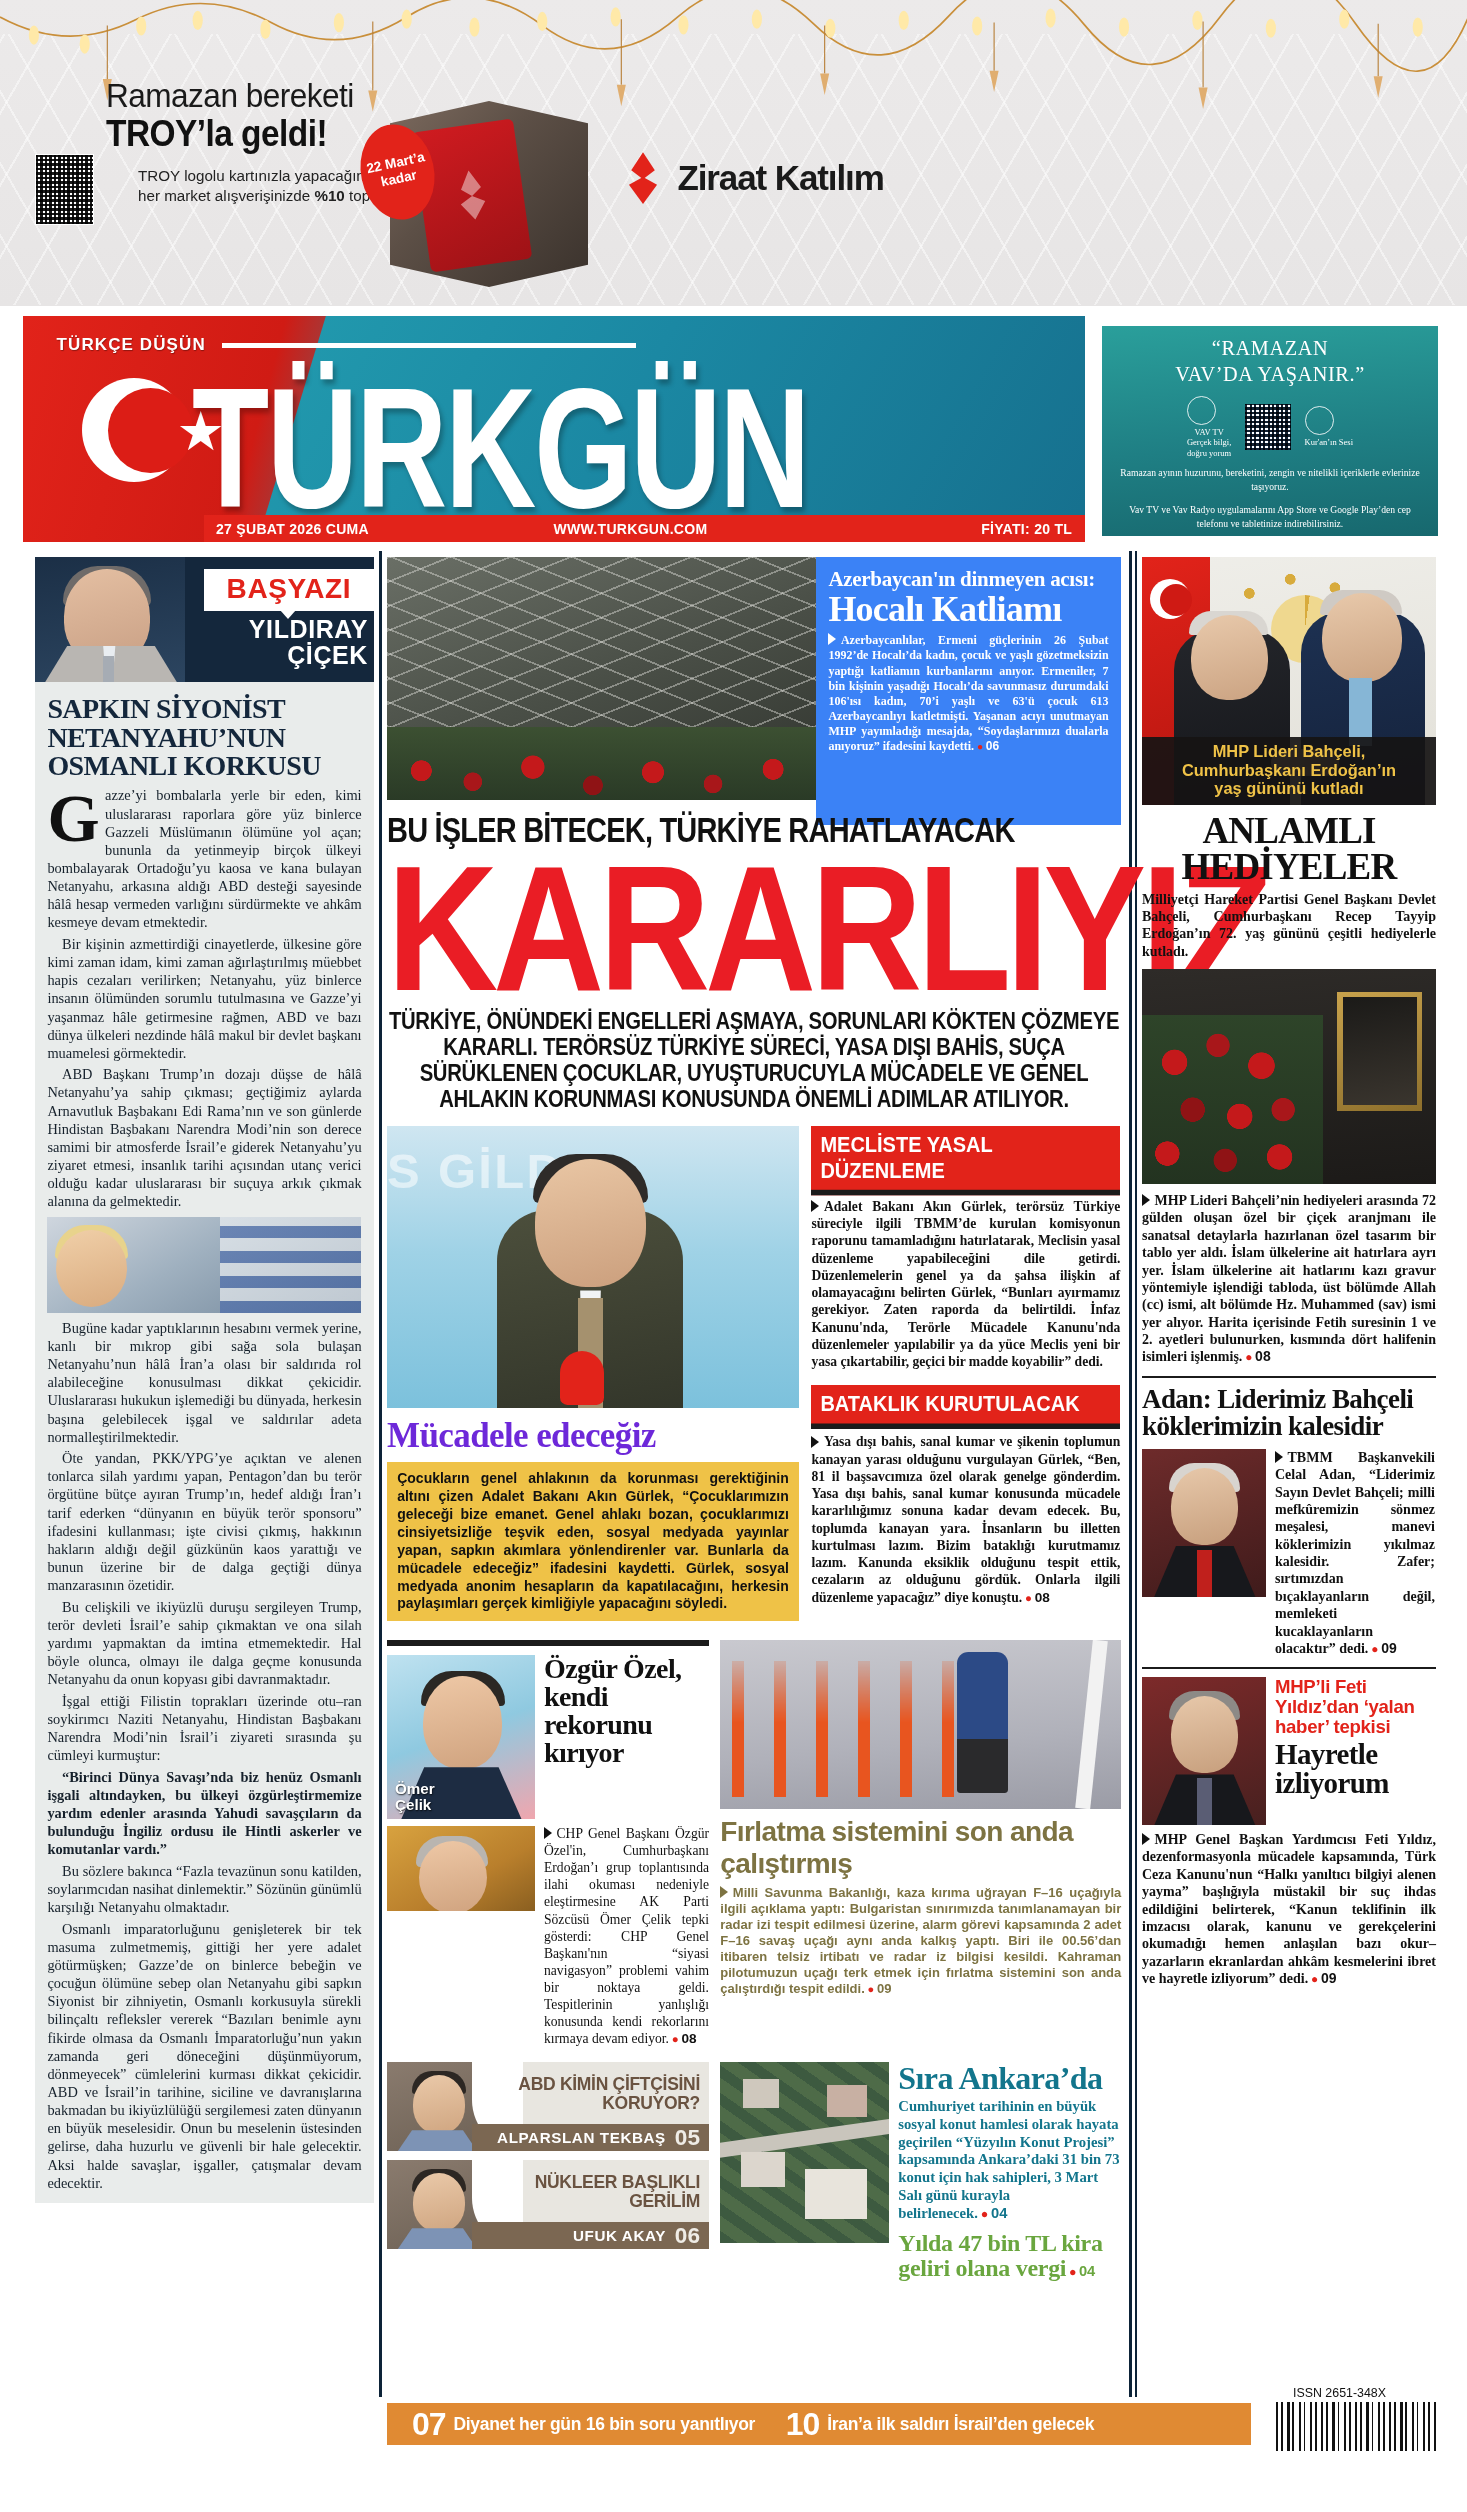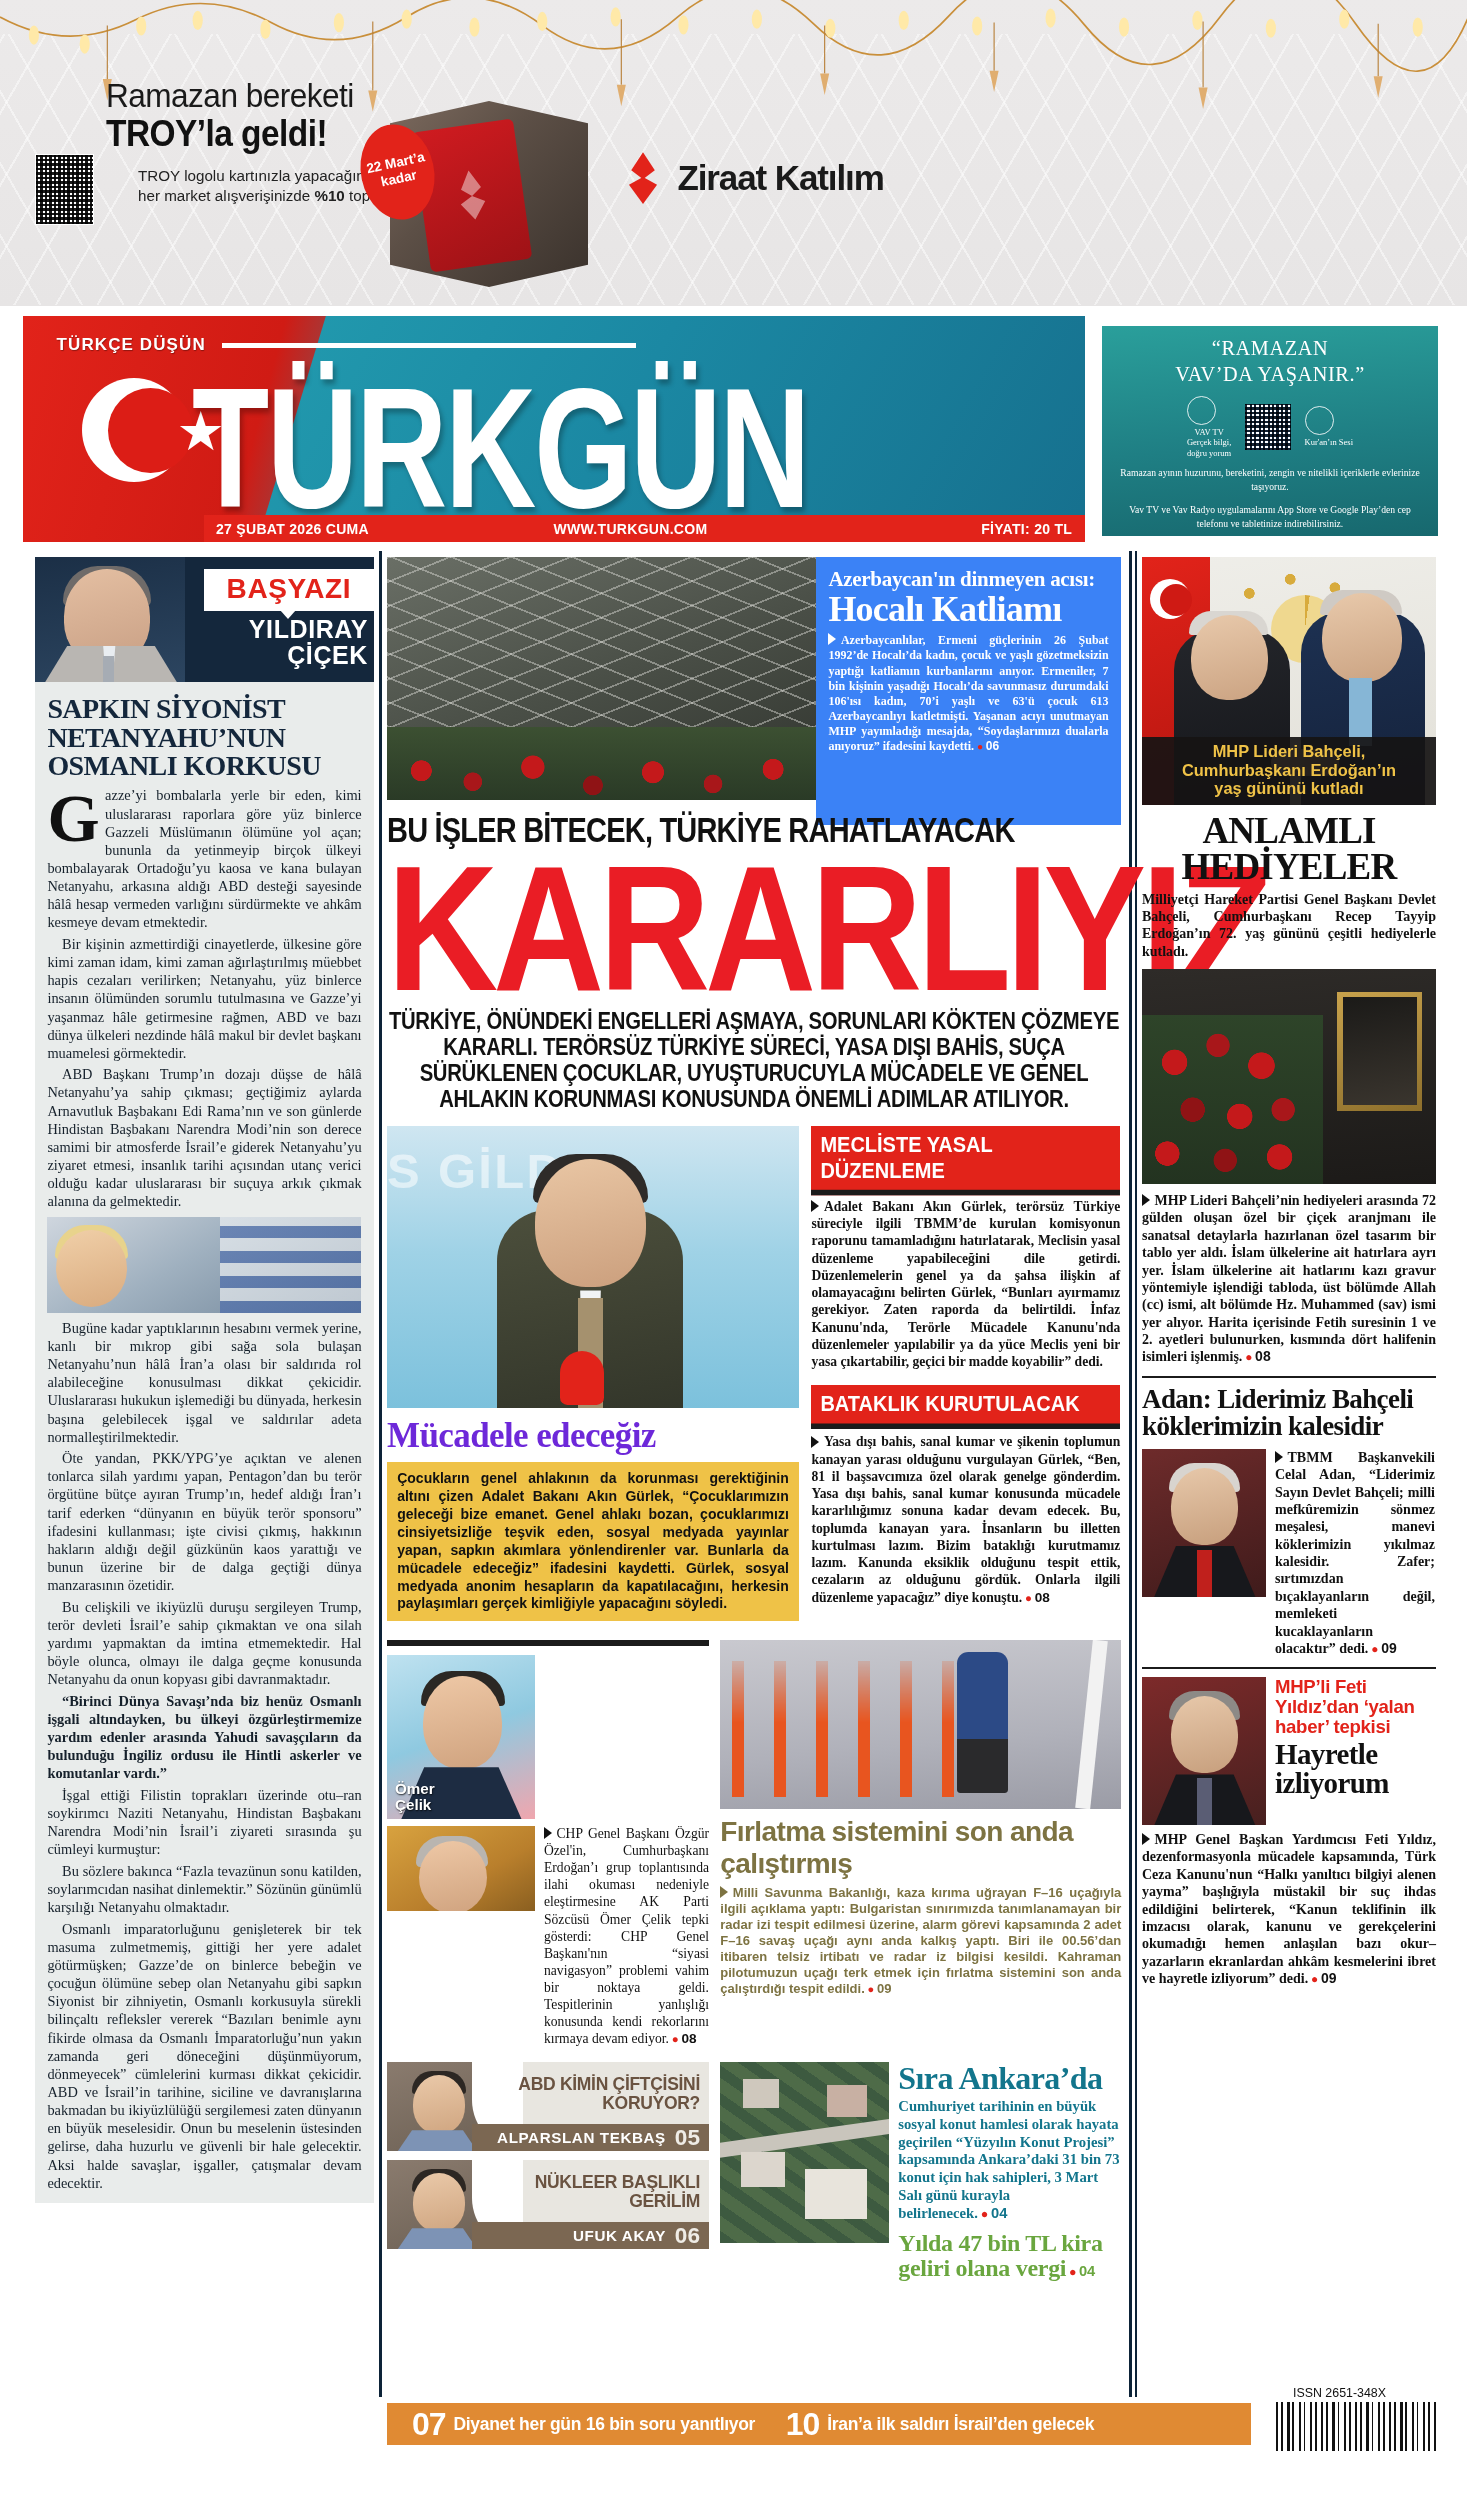--- a/index.html
+++ b/index.html
@@ -823,22 +823,22 @@
         <p>Bir kişinin azmettirdiği cinayetlerde, ülkesine göre kimi zaman idam, kimi zaman ağırlaştırılmış müebbet hapis cezaları verilirken; Netanyahu, yüz binlerce insanın ölümünden sorumlu tutulmasına ve Gazze’yi yaşanmaz hâle getirmesine rağmen, ABD ve bazı dünya ülkeleri nezdinde hâlâ makul bir devlet başkanı muamelesi görmektedir.</p>
         <p>ABD Başkanı Trump’ın dozajı düşse de hâlâ Netanyahu’ya sahip çıkması; geçtiğimiz aylarda Arnavutluk Başbakanı Edi Rama’nın ve son günlerde Hindistan Başbakanı Narendra Modi’nin son derece samimi bir atmosferde İsrail’e giderek Netanyahu’yu ziyaret etmesi, insanlık tarihi açısından utanç verici olduğu kadar uluslararası bir suçuya arkık çıkmak alanına da gelmektedir.</p>
         <div class="ed-photo2">
           <div class="p2flag"></div>
           <div class="p2hair"></div>
           <div class="p2face"></div>
         </div>
         <p>Bugüne kadar yaptıklarının hesabını vermek yerine, kanlı bir mıkrop gibi sağa sola bulaşan Netanyahu’nun hâlâ İran’a olası bir saldırıda rol alabileceğine konusulması dikkat çekicidir. Uluslararası hukukun işlemediği bu dünyada, herkesin başına gelebilecek işgal ve saldırılar adeta normalleştirilmektedir.</p>
         <p>Öte yandan, PKK/YPG’ye açıktan ve alenen tonlarca silah yardımı yapan, Pentagon’dan bu terör örgütüne bütçe ayıran Trump’ın, hedef aldığı İran’ı tarif ederken “dünyanın en büyük terör sponsoru” ifadesini kullanması; işte civisi çıkmış, hakkının hakların aldığı değil güzkünün kaos yarattığı ve bunun üzerine bir de dalga geçtiği dünya manzarasının özetidir.</p>
         <p>Bu celişkili ve ikiyüzlü duruşu sergileyen Trump, terör devleti İsrail’e sahip çıkmaktan ve ona silah yardımı yapmaktan da imtina etmemektedir. Hal böyle olunca, olmayı ile dalga geçme konusunda Netanyahu da onun kopyası gibi davranmaktadır.</p>
+        <p>İşgal ettiği Filistin toprakları üzerinde otu–ran soykirımcı Naziti Netanyahu, Hindistan Başbakanı Narendra Modi’nin İsrail’i ziyareti sırasında şu cümleyi kurmuştur:</p>
         <p><b>“Birinci Dünya Savaşı’nda biz henüz Osmanlı işgali altındayken, bu ülkeyi özgürleştirmemize yardım edenler arasında Yahudi savaşçıların da bulunduğu İngiliz ordusu ile Hintli askerler ve komutanlar vardı.”</b></p>
-        <p>İşgal ettiği Filistin toprakları üzerinde otu–ran soykirımcı Naziti Netanyahu, Hindistan Başbakanı Narendra Modi’nin İsrail’i ziyareti sırasında şu cümleyi kurmuştur:</p>
         <p>Bu sözlere bakınca “Fazla tevazünun sonu katilden, soylarımcıdan nasihat dinlemektir.” Sözünün günümlü karşılığı Netanyahu olmaktadır.</p>
         <p>Osmanlı imparatorluğunu genişleterek bir tek masuma zulmetmemiş, gittiği her yere adalet götürmüşken; Gazze’de on binlerce bebeğin ve çocuğun ölümüne sebep olan Netanyahu gibi sapkın Siyonist bir zihniyetin, Osmanlı korkusuyla sürekli bilinçaltı refleksler vererek “Bazıları benimle aynı fikirde olmasa da Osmanlı İmparatorluğu’nun yakın zamanda geri döneceğini düşünmüyorum, dönmeyecek” cümlelerini kurması dikkat çekicidir. ABD ve İsrail’in tarihine, siciline ve davranışlarına bakmadan bu ikiyüzlülüğü sergilemesi zaten dünyanın en büyük meselesidir. Onun bu meselenin üstesinden gelirse, daha huzurlu ve güvenli bir hale gelecektir. Aksi halde savaşlar, işgaller, çatışmalar devam edecektir.</p>
       </div>
     </div>
   </div>
 
   <div class="colC">
 
     <div class="hoca-wrap">
       <div class="hoca-photo">
@@ -888,20 +888,23 @@
 
     <div class="c-bottom">
       <div class="oo-col">
         <div class="oo-flex">
           <div class="oo-photo">
             <div class="oo-hair"></div>
             <div class="oo-face"></div>
             <div class="oo-suit"></div>
             <div class="oo-cap" style="white-space:pre-line">Ömer
 Çelik</div>
+          </div>
+          <div style="width:165px">
+            <div class="oo-head">Özgür Özel, kendi rekorunu kırıyor</div>
           </div>
         </div>
         <div style="display:flex; gap:9px; align-items:flex-start">
           <div class="oo-photo2">
             <div class="h2"></div>
             <div class="f2"></div>
           </div>
           <div class="oo-body" style="width:165px">
             <span class="arrow-b"></span><span>CHP Genel Başkanı Özgür Özel'in, Cumhurbaşkanı Erdoğan’ı grup toplantısında ilahi okuması nedeniyle eleştirmesine AK Parti Sözcüsü Ömer Çelik tepki gösterdi: CHP Genel Başkanı'nın “siyasi navigasyon” problemi vahim bir noktaya geldi. Tespitlerinin yanlışlığı konusunda kendi rekorlarını kırmaya devam ediyor.</span><span class="pg">08</span>
           </div>

